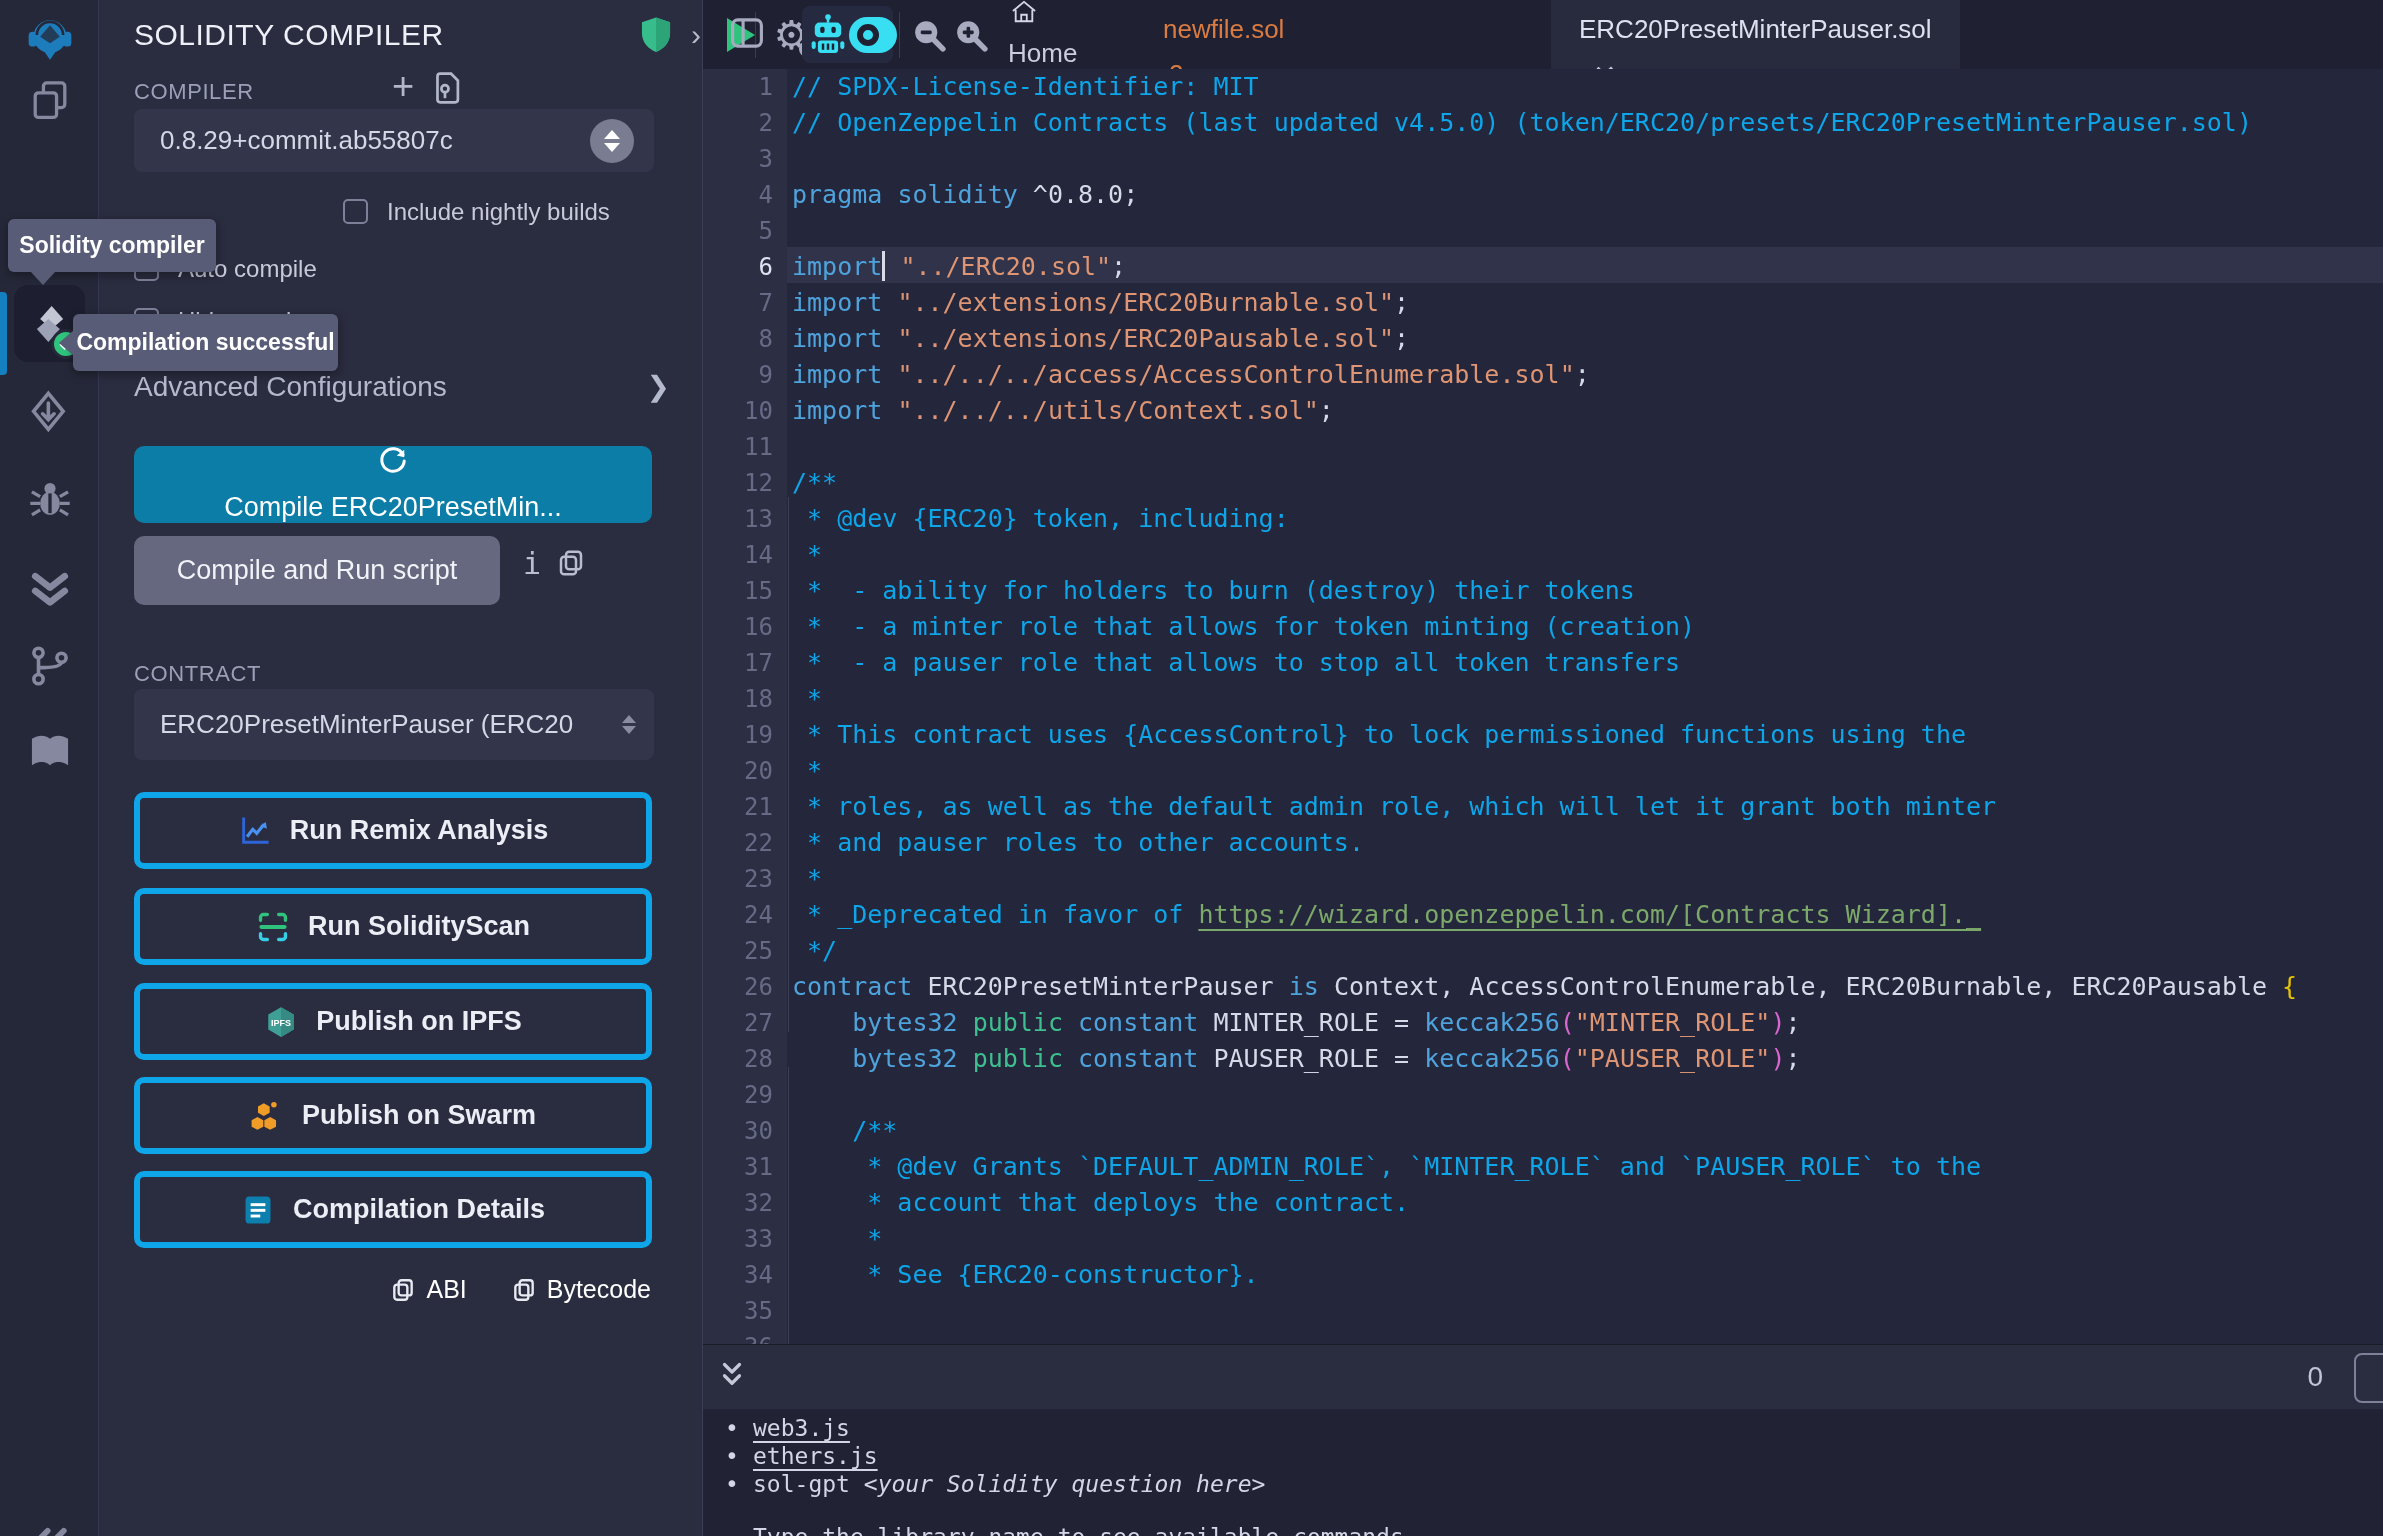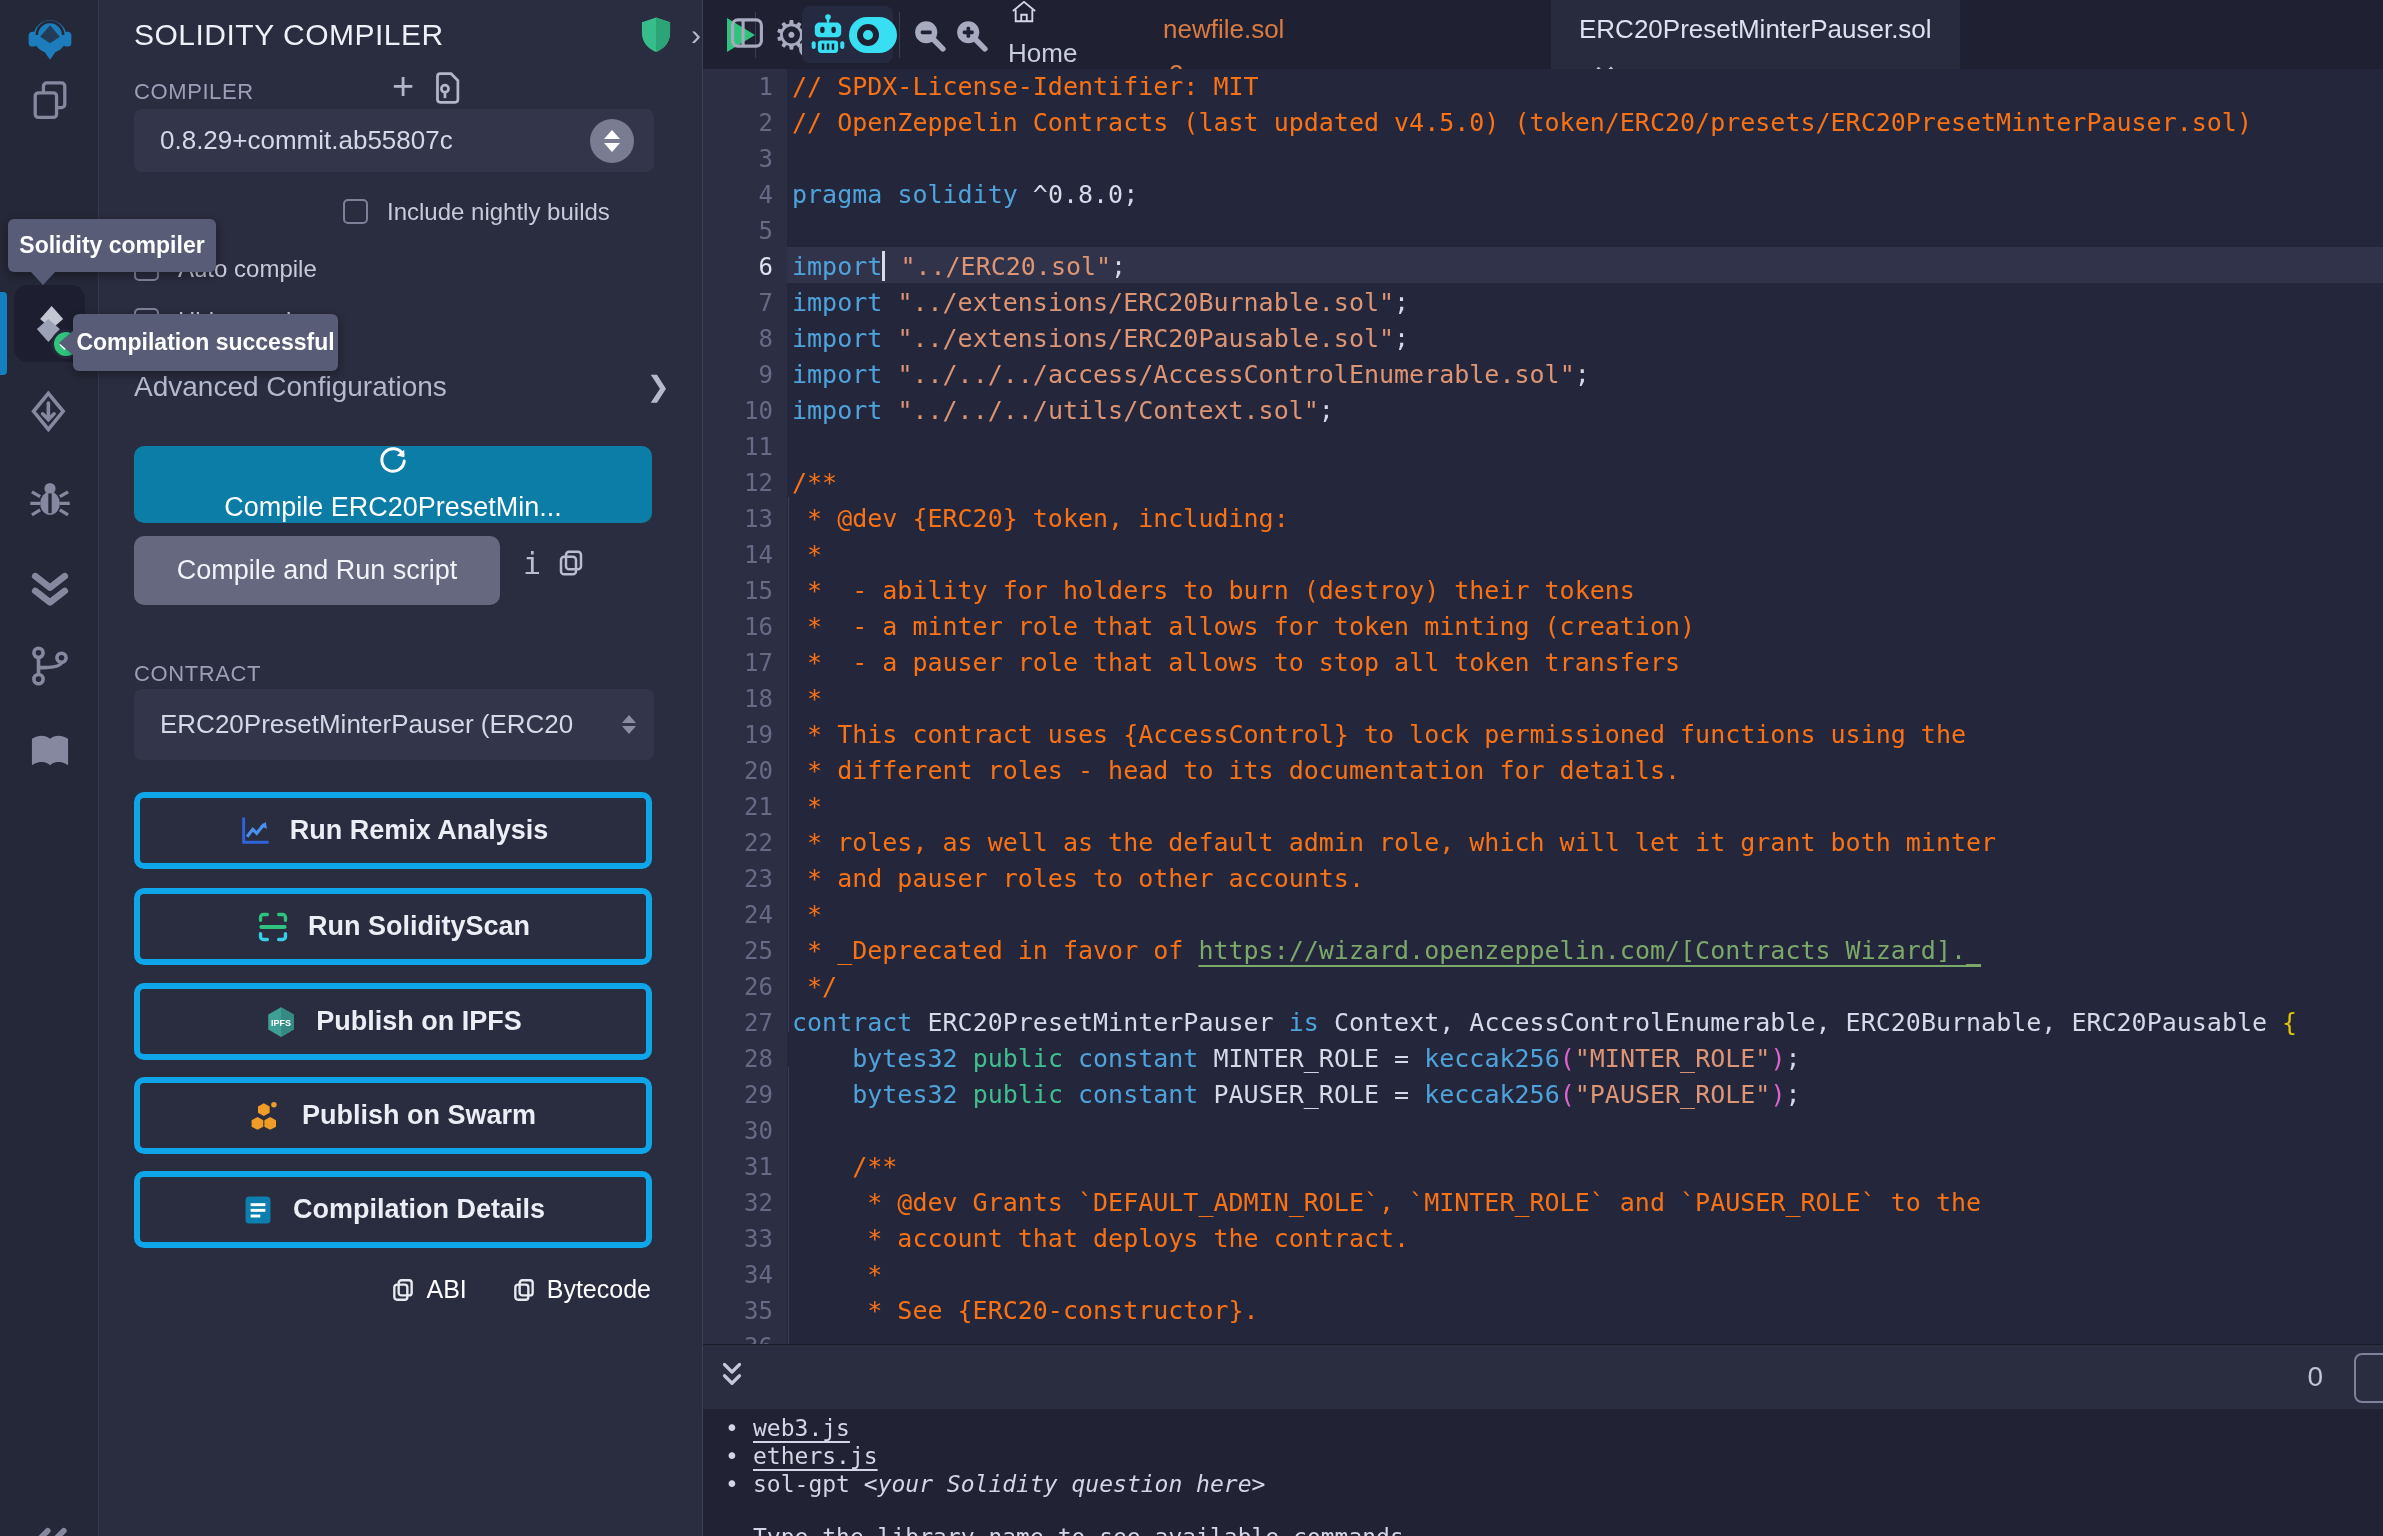--- a/index.html
+++ b/index.html
@@ -84,21 +84,21 @@
     background:#24263b; overflow:hidden; }
   #gutter { position:absolute; left:0; top:0; width:84px; height:1283px; background:#2c2e43; }
   .ln { height:36px; line-height:36px; text-align:right; padding-right:14px;
     font-family:"DejaVu Sans Mono", monospace; font-size:24px; color:#666a85; }
   .ln.active { color:#dfe2f0; }
   #code { position:absolute; left:89px; top:0; width:1592px; height:1283px; }
   .cl { height:36px; line-height:36px; white-space:pre;
     font-family:"DejaVu Sans Mono", monospace; font-size:25px; color:#d5d9e8; }
   .curline { position:absolute; left:0; top:178px; width:1681px; height:36px; background:#30334a; }
   .indent-guide { position:absolute; width:1px; background:#3c3f56; left:85px; }
-  .tk-cm{color:#f97316} .tk-kw{color:#4fa3dc} .tk-str{color:#de9573} .tk-pl{color:#d5d9e8}
+  .tk-cm{color:#0ea5e9} .tk-kw{color:#4fa3dc} .tk-str{color:#de9573} .tk-pl{color:#d5d9e8}
   .tk-gn{color:#3fbf8f} .tk-yb{color:#e2c306} .tk-mb{color:#d966cf}
   .tk-lk{color:#7ca86a; text-decoration:underline; text-underline-offset:6px;}
   .caret { display:inline-block; width:3px; height:30px; background:#d8dbe8; vertical-align:-6px; }
 
   
   #term-head { position:absolute; left:703px; top:1344px; width:1681px; height:65px;
     background:#2a2c40; border-top:1px solid #191b29; }
   #term-body { position:absolute; left:703px; top:1410px; width:1681px; height:127px;
     background:#212234; overflow:hidden; }
   .term-row { font-family:"DejaVu Sans Mono", monospace; font-size:23px; color:#d3d6e4;
@@ -477,21 +477,20 @@
         <div class="cl"><span class="tk-kw">import</span><span class="tk-pl"> </span><span class="tk-str">"../../../utils/Context.sol"</span><span class="tk-pl">;</span></div>
         <div class="cl"></div>
         <div class="cl"><span class="tk-cm">/**</span></div>
         <div class="cl"><span class="tk-cm"> * @dev {ERC20} token, including:</span></div>
         <div class="cl"><span class="tk-cm"> *</span></div>
         <div class="cl"><span class="tk-cm"> *  - ability for holders to burn (destroy) their tokens</span></div>
         <div class="cl"><span class="tk-cm"> *  - a minter role that allows for token minting (creation)</span></div>
         <div class="cl"><span class="tk-cm"> *  - a pauser role that allows to stop all token transfers</span></div>
         <div class="cl"><span class="tk-cm"> *</span></div>
         <div class="cl"><span class="tk-cm"> * This contract uses {AccessControl} to lock permissioned functions using the</span></div>
-        <div class="cl"><span class="tk-cm"> * different roles - head to its documentation for details.</span></div>
         <div class="cl"><span class="tk-cm"> *</span></div>
         <div class="cl"><span class="tk-cm"> * roles, as well as the default admin role, which will let it grant both minter</span></div>
         <div class="cl"><span class="tk-cm"> * and pauser roles to other accounts.</span></div>
         <div class="cl"><span class="tk-cm"> *</span></div>
         <div class="cl"><span class="tk-cm"> * _Deprecated in favor of </span><span class="tk-lk">https://wizard.openzeppelin.com/[Contracts Wizard]._</span></div>
         <div class="cl"><span class="tk-cm"> */</span></div>
         <div class="cl"><span class="tk-kw">contract</span><span class="tk-pl"> ERC20PresetMinterPauser </span><span class="tk-kw">is</span><span class="tk-pl"> Context, AccessControlEnumerable, ERC20Burnable, ERC20Pausable </span><span class="tk-yb">{</span></div>
         <div class="cl"><span class="tk-pl">    </span><span class="tk-kw">bytes32</span><span class="tk-pl"> </span><span class="tk-gn">public</span><span class="tk-pl"> </span><span class="tk-kw">constant</span><span class="tk-pl"> MINTER_ROLE = </span><span class="tk-kw">keccak256</span><span class="tk-mb">(</span><span class="tk-str">"MINTER_ROLE"</span><span class="tk-mb">)</span><span class="tk-pl">;</span></div>
         <div class="cl"><span class="tk-pl">    </span><span class="tk-kw">bytes32</span><span class="tk-pl"> </span><span class="tk-gn">public</span><span class="tk-pl"> </span><span class="tk-kw">constant</span><span class="tk-pl"> PAUSER_ROLE = </span><span class="tk-kw">keccak256</span><span class="tk-mb">(</span><span class="tk-str">"PAUSER_ROLE"</span><span class="tk-mb">)</span><span class="tk-pl">;</span></div>
         <div class="cl"></div>

